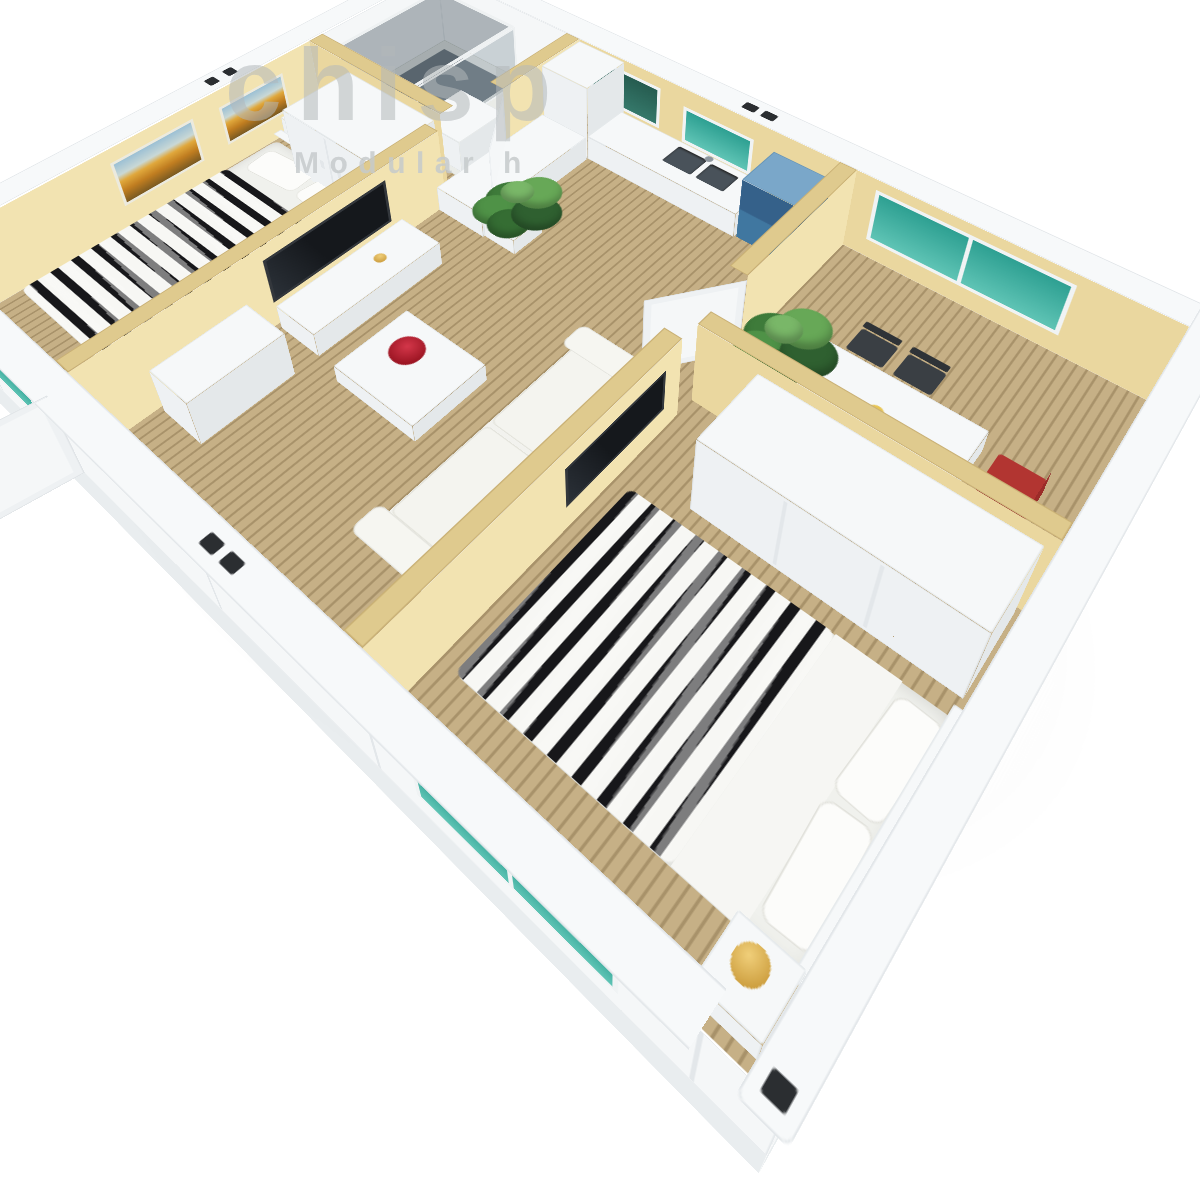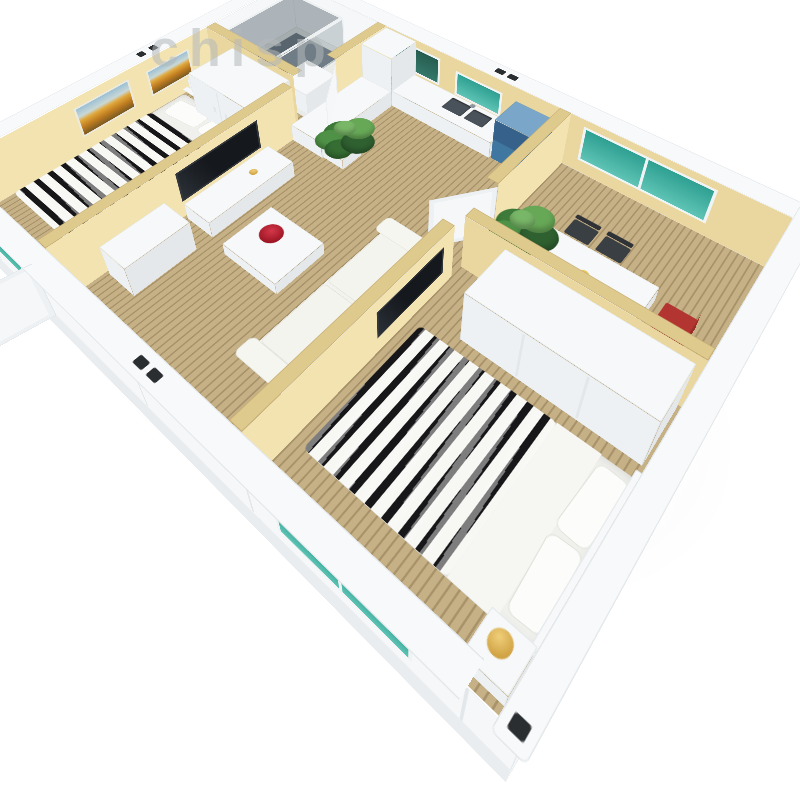--- a/index.html
+++ b/index.html
@@ -66,21 +66,21 @@
   .whitecirc{background:#f3f3ef;border-radius:50%;}
   .gold{background:radial-gradient(circle at 35% 35%,#f0cf7a,var(--gold,#c28f2c));border-radius:50%;}
   .sofabase{background:#f2f2ee;border-radius:8px;}
   .sofaback{background:#f8f8f4;border:1px solid #e4e4de;box-sizing:border-box;}
   .sofaarm{background:#f6f6f1;border:1px solid #e4e4de;border-radius:8px;}
   .cushion{background:#f4f4ef;border:1px solid #e2e2da;border-radius:6px;}
   .leafc{border-radius:50%;box-shadow:inset -4px -6px 8px rgba(0,0,0,.25);}
   .groundshadow{background:radial-gradient(ellipse at center,rgba(60,60,60,.10),rgba(0,0,0,0) 70%);filter:blur(6px);}
   
   #watermark{position:absolute;left:150px;top:18px;z-index:50;pointer-events:none;}
-  .wm1{font-size:52px;font-weight:bold;letter-spacing:10px;color:var(--wm,#b3b8bb);opacity:.55;}
+  .wm1{font-size:68px;font-weight:bold;letter-spacing:10px;color:var(--wm,#b3b8bb);opacity:.55;}
   .wm2{font-size:20px;font-weight:bold;letter-spacing:7px;color:#c6cacc;opacity:.85;margin-left:46px;margin-top:2px;}
 </style>
 </head>
 <body>
 
 <div id="viewport">
   <div id="stage">
     <div id="plan">
         <div class="p groundshadow" style="left: -60px; top: 40px; width: 1020px; height: 620px; transform: translateZ(-2px);"></div>
         <div class="p floor" style="left: 22px; top: 22px; width: 856px; height: 596px; transform: translateZ(0px);"></div>
@@ -268,14 +268,15 @@
         <div class="p pillow" style="left: 834px; top: 474px; width: 34px; height: 80px; transform: translateZ(14px) rotate(-3deg);"></div>
         <div class="p boxtop-w" style="left: 868px; top: 374px; width: 12px; height: 198px; transform: translateZ(20px);"></div>
         <div class="p boxtop-w" style="left: 828px; top: 566px; width: 46px; height: 44px; transform: translateZ(30px);"></div>
         <div class="p wf boxfront-w" style="left: 828px; top: 610px; width: 46px; height: 30px; transform-origin: 0px 0px; transform: rotateX(90deg);"></div>
         <div class="p wf boxside-w" style="left: 874px; top: 566px; width: 44px; height: 30px; transform-origin: 0px 0px; transform: rotateZ(90deg) rotateX(90deg);"></div>
         <div class="p gold" style="left: 838px; top: 574px; width: 22px; height: 22px; transform: translateZ(34px);"></div>
       </div>
   </div>
   <div id="watermark">
     <div class="wm1">chisp</div>
+    <div class="wm2">Modular h</div>
   </div>
 </div>
 
 </body></html>

